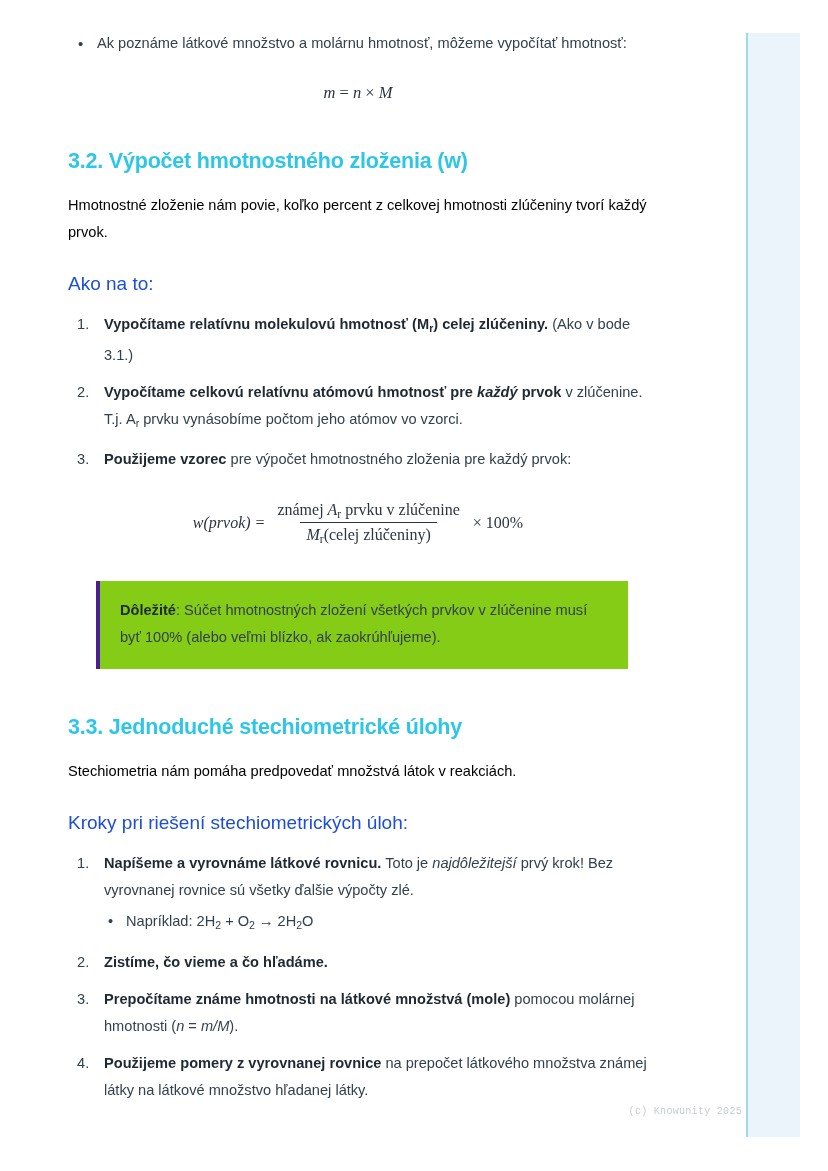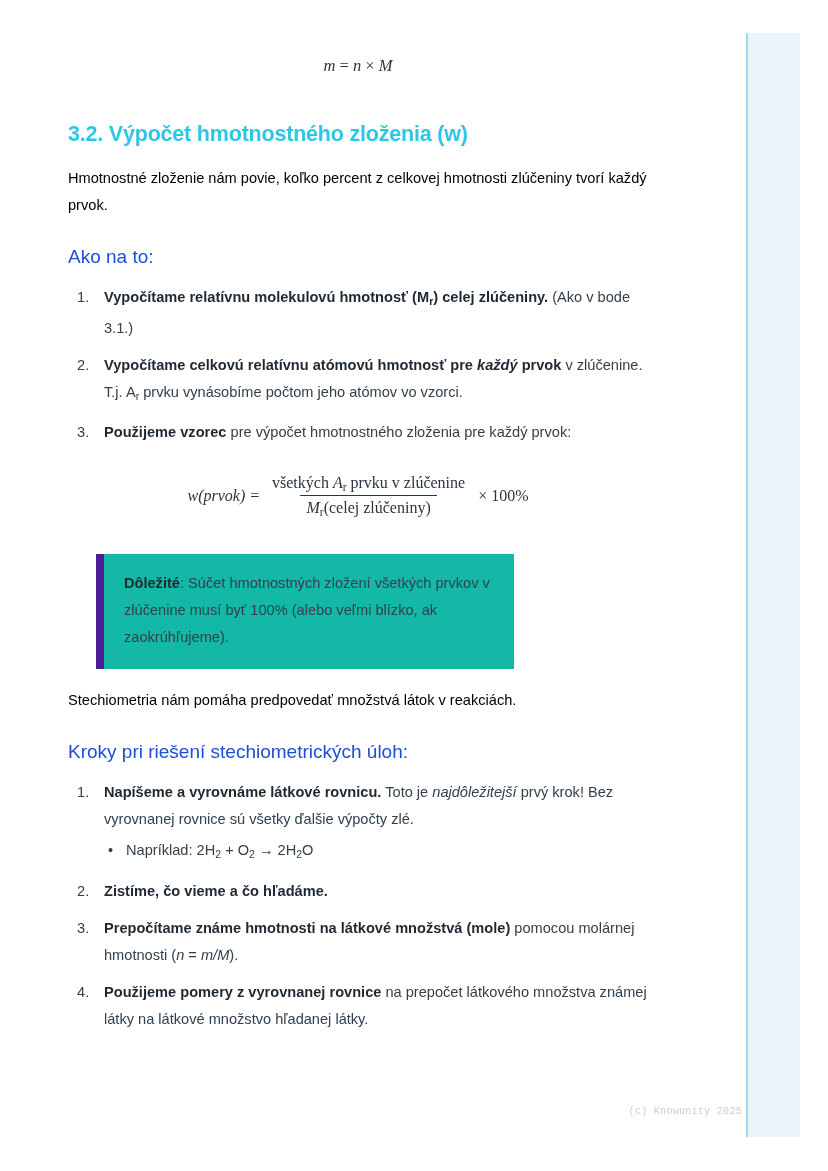--- a/index.html
+++ b/index.html
@@ -175,24 +175,24 @@
     border-top: 1px solid #2b3440;
     white-space: nowrap;
   }
   .frac-right {
     margin-left: 7px;
     white-space: nowrap;
   }
   
   .callout {
     margin: 36px 0 0 28px;
-    background: #14b8a6;
-    border-left: 8px solid #4c1d95;
+    background: #84cc16;
+    border-left: 4px solid #4c1d95;
     padding: 16px 20px 18px 20px;
-    width: 418px;
+    width: 532px;
     box-sizing: border-box;
   }
   .callout p {
     margin: 0;
     font-size: 14.6px;
     line-height: 27px;
     color: #33404d;
   }
   
   .footer {
@@ -208,20 +208,25 @@
 </head>
 <body>
 
 <div class="page">
 
   <div class="right-strip"></div>
   <div class="right-strip-line"></div>
 
   <div class="content">
 
+    <ul class="bullets">
+      <li>
+        <span>Ak poznáme látkové množstvo a molárnu hmotnosť, môžeme vypočítať hmotnosť:</span>
+      </li>
+    </ul>
 
     <div class="formula-block">
       <span class="formula-inline-m">
         <span>m</span><span class="op"> = </span><span>n</span><span class="op"> × </span><span>M</span>
       </span>
     </div>
 
     <h2 class="section">3.2. Výpočet hmotnostného zloženia (w)</h2>
 
     <p class="para">Hmotnostné zloženie nám povie, koľko percent z celkovej hmotnosti zlúčeniny tvorí každý prvok.</p>
@@ -237,35 +242,36 @@
       </li>
       <li>
         <b><span>Použijeme vzorec</span></b><span> pre výpočet hmotnostného zloženia pre každý prvok:</span>
       </li>
     </ol>
 
     <div class="frac-wrap">
       <span class="frac-left"><i>w(prvok) = </i></span>
       <span class="frac">
         <span class="num">
-          <span>všetkých </span><i>A</i><sub>r</sub><span> prvku v zlúčenine</span>
+          <span>známej </span><i>A</i><sub>r</sub><span> prvku v zlúčenine</span>
         </span>
         <span class="den">
           <i>M</i><sub>r</sub><span>(celej zlúčeniny)</span>
         </span>
       </span>
       <span class="frac-right">× 100%</span>
     </div>
 
     <div class="callout">
       <p>
         <b>Dôležité</b><span>: Súčet hmotnostných zložení všetkých prvkov v zlúčenine musí byť 100% (alebo veľmi blízko, ak zaokrúhľujeme).</span>
       </p>
     </div>
 
+    <h2 class="section">3.3. Jednoduché stechiometrické úlohy</h2>
 
     <p class="para">Stechiometria nám pomáha predpovedať množstvá látok v reakciách.</p>
 
     <p class="lead-bold">Kroky pri riešení stechiometrických úloh:</p>
 
     <ol class="steps">
       <li>
         <b><span>Napíšeme a vyrovnáme látkové rovnicu.</span></b><span> Toto je </span><i>najdôležitejší</i><span> prvý krok! Bez vyrovnanej rovnice sú všetky ďalšie výpočty zlé.</span>
         <ul class="sub">
           <li>

